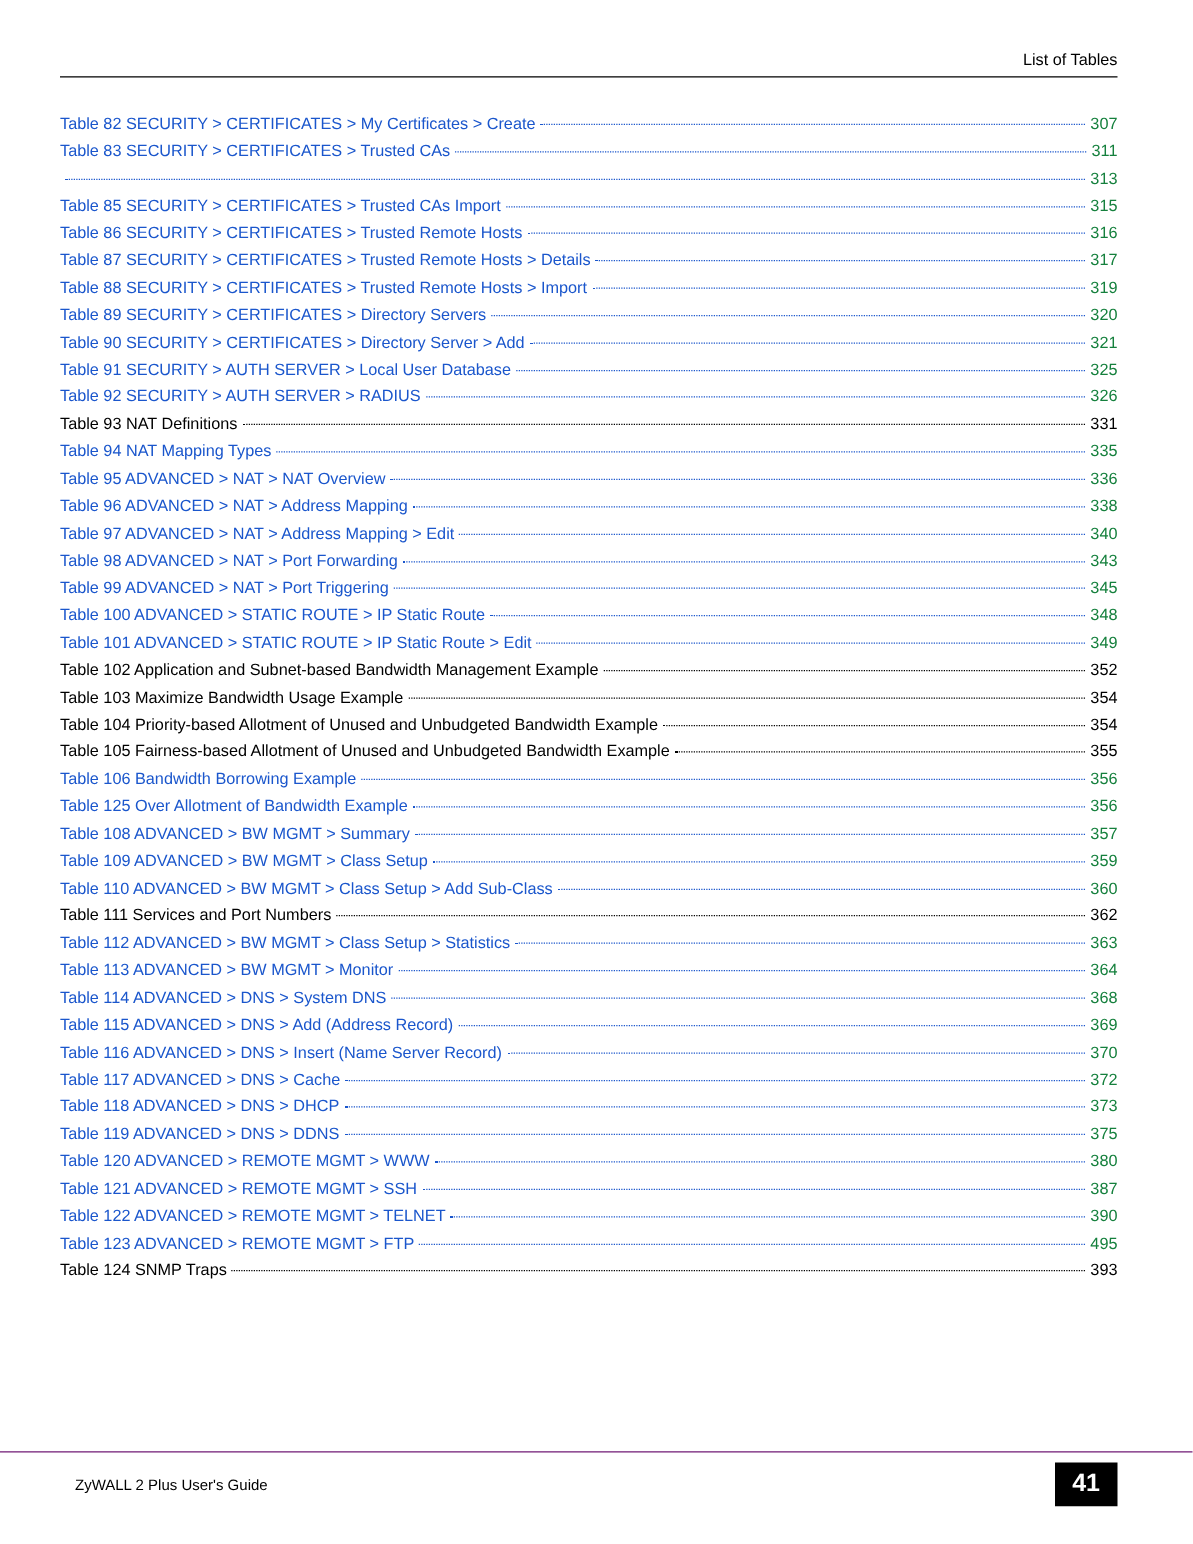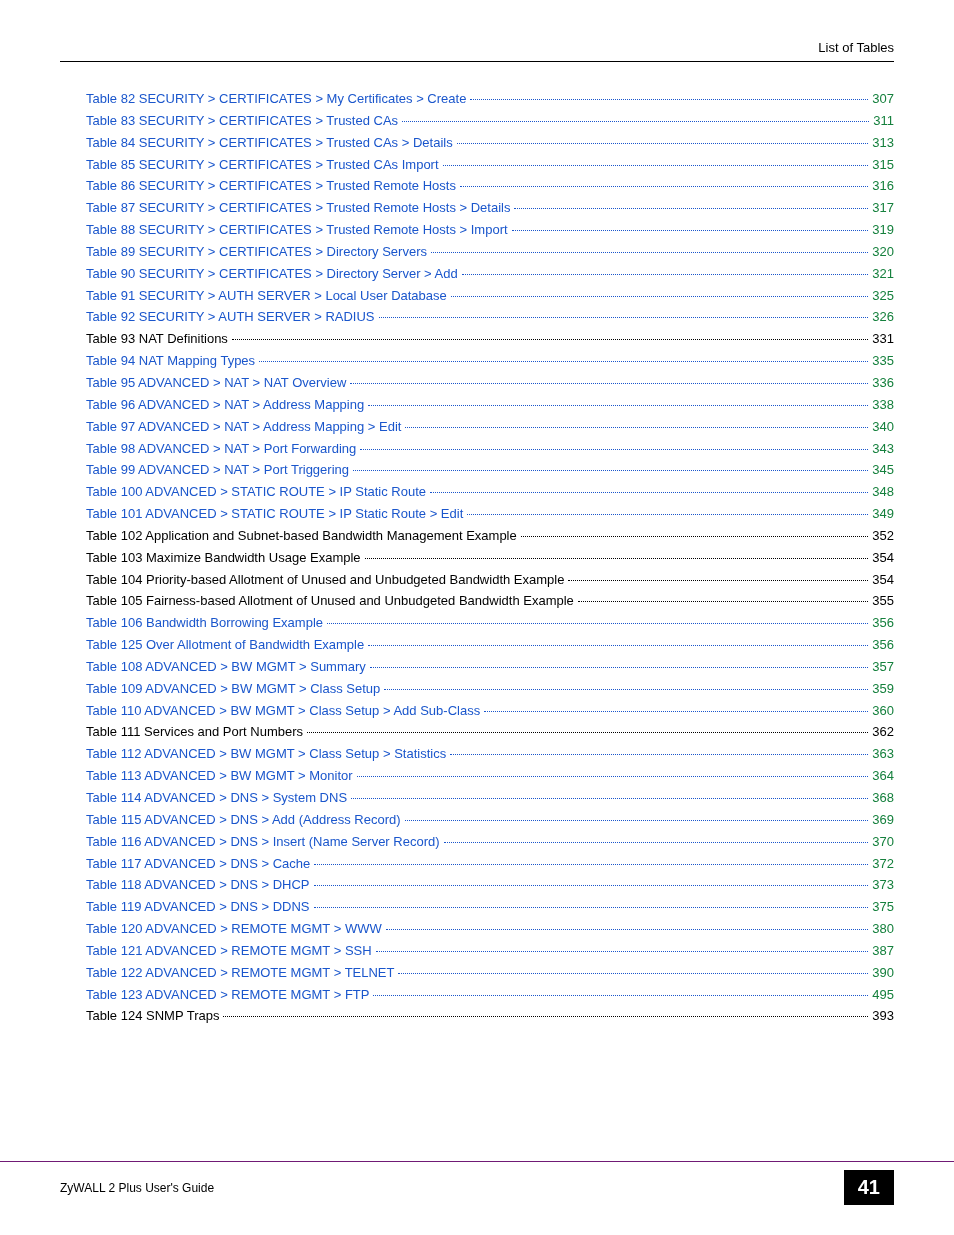--- a/index.html
+++ b/index.html
@@ -8,37 +8,36 @@
       font-size: 13px;
       background: #fff;
       color: #000;
       width: 954px;
       min-height: 1235px;
       position: relative;
     }
     .page {
       width: 954px;
       min-height: 1235px;
-      padding: 40px 60px 60px 60px;
+      padding: 40px 60px 60px 48px;
       position: relative;
     }
     .header {
       display: flex;
       justify-content: flex-end;
       border-bottom: 1.5px solid #000;
       padding-bottom: 6px;
       margin-bottom: 28px;
     }
     .header-title {
       font-size: 13px;
       color: #000;
     }
     .toc-list {
       list-style: none;
-      margin-left: 26px;
     }
     .toc-item {
       display: flex;
       align-items: baseline;
       margin-bottom: 3px;
       line-height: 1.45;
     }
     .toc-link {
       color: #1a56cc;
       text-decoration: none;
@@ -107,21 +106,20 @@
       <a class="toc-link " href="#">Table 82 SECURITY &gt; CERTIFICATES &gt; My Certificates &gt; Create</a>
       <span class="toc-dots "></span>
       <span class="toc-page ">307</span>
     </li>
       <li class="toc-item">
       <a class="toc-link " href="#">Table 83 SECURITY &gt; CERTIFICATES &gt; Trusted CAs</a>
       <span class="toc-dots "></span>
       <span class="toc-page ">311</span>
     </li>
       <li class="toc-item">
-      <a class="toc-link " href="#">Table 84 SECURITY &gt; CERTIFICATES &gt; Trusted CAs &gt; Details</a>
       <span class="toc-dots "></span>
       <span class="toc-page ">313</span>
     </li>
       <li class="toc-item">
       <a class="toc-link " href="#">Table 85 SECURITY &gt; CERTIFICATES &gt; Trusted CAs Import</a>
       <span class="toc-dots "></span>
       <span class="toc-page ">315</span>
     </li>
       <li class="toc-item">
       <a class="toc-link " href="#">Table 86 SECURITY &gt; CERTIFICATES &gt; Trusted Remote Hosts</a>

